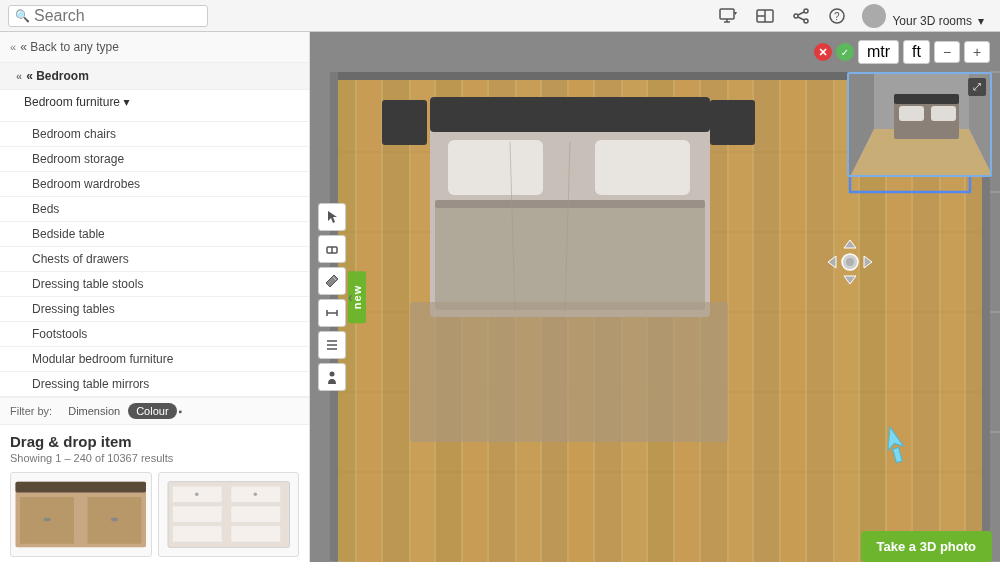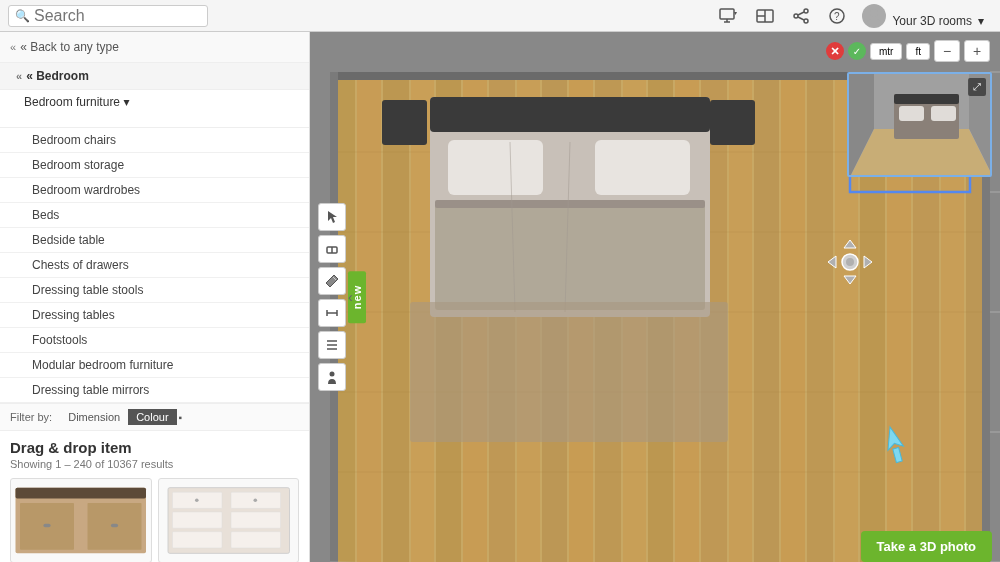--- a/index.html
+++ b/index.html
@@ -111,21 +111,21 @@
       color: #333;
       background: #f5f5f5;
       border-bottom: 1px solid #eee;
       cursor: pointer;
     }
     .category-header .back-arrow { margin-right: 4px; }
 
     .subcategory-header {
       display: flex;
       align-items: center;
-      padding: 5px 10px 18px 24px;
+      padding: 5px 10px 12px 24px;
       font-size: 12px;
       color: #333;
       border-bottom: 1px solid #eee;
       cursor: pointer;
       background: white;
     }
 
     .nav-item {
       padding: 5px 10px 5px 32px;
       font-size: 12px;
@@ -148,21 +148,21 @@
     .filter-tab {
       padding: 2px 8px;
       font-size: 11px;
       cursor: pointer;
       color: #555;
       border-radius: 2px;
     }
     .filter-tab.active {
       background: #555;
       color: white;
-      border-radius: 0;
+      border-radius: 8px;
     }
 
     .sidebar-content {
       flex: 1;
       overflow-y: auto;
       padding: 8px 10px;
     }
 
     .sidebar-title {
       font-size: 13px;
@@ -231,21 +231,21 @@
       cursor: pointer;
       color: white;
       font-size: 10px;
     }
 
     .unit-display {
       background: white;
       border: 1px solid #ccc;
       border-radius: 3px;
       padding: 2px 8px;
-      font-size: 10px;
+      font-size: 16px;
       display: flex;
       align-items: center;
       gap: 4px;
     }
 
     .unit-btn {
       background: white;
       border: 1px solid #ccc;
       border-radius: 3px;
       width: 26px;

